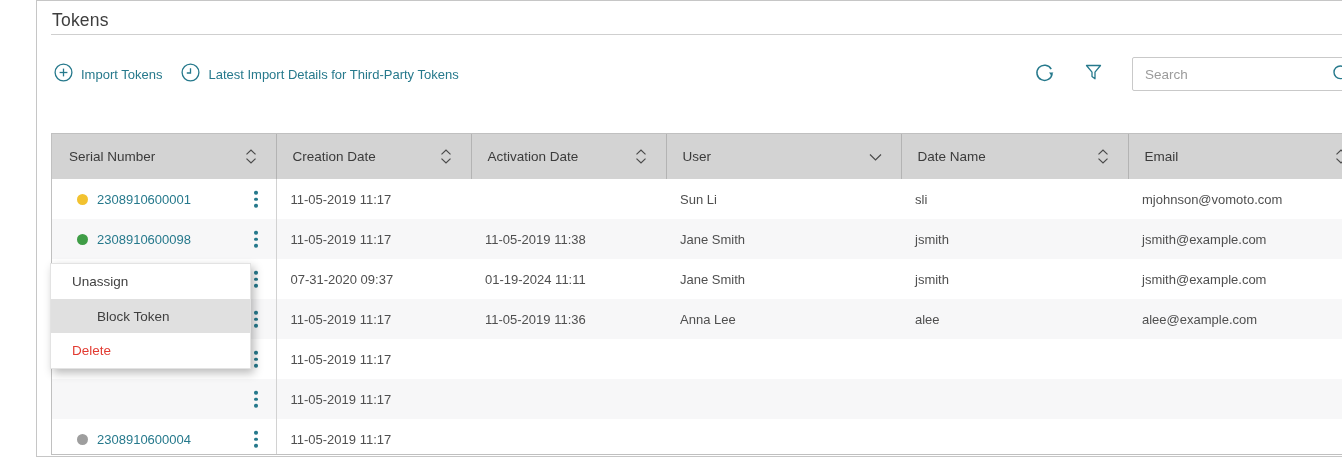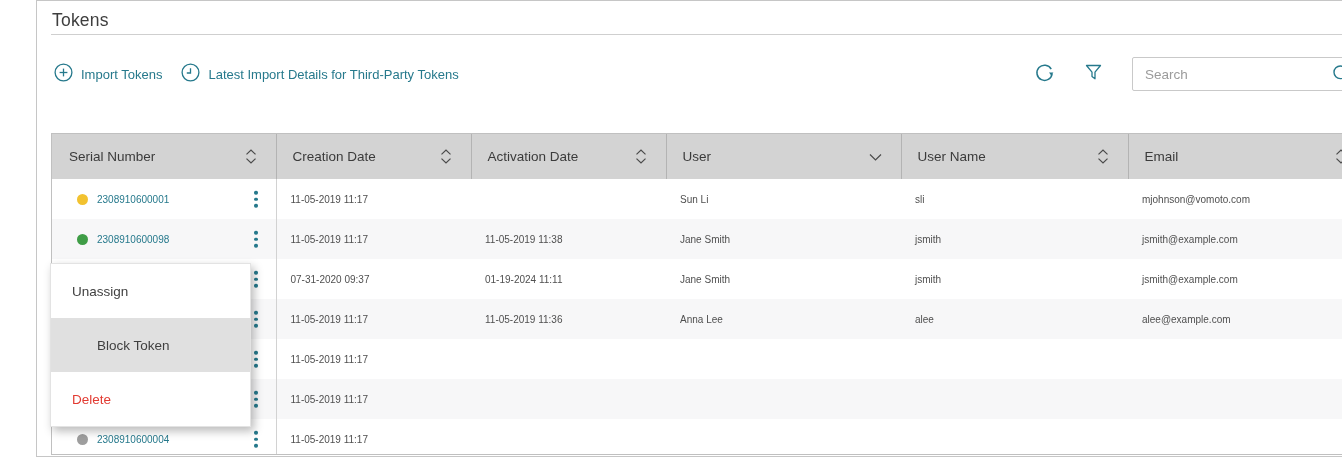--- a/index.html
+++ b/index.html
@@ -30,34 +30,34 @@
     position:absolute; left:14px; top:132px; width:1316px; height:322px;
     border:1px solid #c0c0c0; overflow:hidden; background:#fff;
   }
   table.grid { border-collapse:collapse; table-layout:fixed; width:1314px; }
   th {
     height:45px; background:#d3d3d3; font-weight:400; font-size:13.5px; color:#3b3b3b;
     text-align:right; padding:0;
   }
   th:not(:first-child) { border-left:1px solid #b3b3b3; }
   .hdr-inner { display:flex; justify-content:space-between; align-items:center; padding:0 18px 0 16px; height:100%; cursor:pointer; }
-  td { height:40px; font-size:10px; color:#4f4f4f; padding:0 8px 0 14px; overflow:hidden; white-space:nowrap; }
+  td { height:40px; font-size:13px; color:#4f4f4f; padding:0 8px 0 14px; overflow:hidden; white-space:nowrap; }
   tbody tr:nth-child(even) td { background:#f7f7f8; }
   td.serial-td { border-right:1px solid #d2d2d2; padding:0; }
   .cell-serial { position:relative; display:flex; align-items:center; height:40px; padding-left:25px; }
   .dot { width:11px; height:11px; border-radius:50%; flex:0 0 11px; margin-right:9px; }
   .serial-link { color:#26798c; cursor:pointer; }
   .kebab {
     position:absolute; right:14px; top:50%; transform:translateY(-50%);
     display:flex; flex-direction:column; gap:3px; padding:2px 4px; cursor:pointer;
   }
   .kebab i { width:3.5px; height:3.5px; border-radius:50%; background:#26798c; display:block; }
   
   .context-menu {
-    position:absolute; left:13px; top:262px; width:201px; height:164px;
+    position:absolute; left:13px; top:262px; width:201px; height:106px;
     background:#fff; border:1px solid #e3e3e3;
     box-shadow:3px 4px 9px rgba(0,0,0,.28); z-index:10;
     display:flex; flex-direction:column;
   }
   .menu-item {
     flex:1; display:flex; align-items:center; padding-left:21px;
     font-size:13.5px; color:#3f3f3f; cursor:pointer;
   }
   .menu-item[data-state="highlighted"] { background:#e0e0e0;padding-left:46px; }
   .menu-item[data-state="danger"] { color:#e23b32; }
@@ -159,21 +159,21 @@
           <th>
               <div class="hdr-inner">
             <span>User</span>
             <svg width="15" height="10" viewBox="0 0 15 10">
                   <polyline points="2,2.5 7.5,8 13,2.5" fill="none" stroke="#4a4a4a" stroke-width="1.2"></polyline>
                 </svg>
           </div>
             </th>
           <th>
               <div class="hdr-inner">
-            <span>User Name</span>
+            <span>Date Name</span>
             <svg width="14" height="17" viewBox="0 0 14 17">
                   <polyline points="2.5,6.4 7,2 11.5,6.4" fill="none" stroke="#4a4a4a" stroke-width="1.2"></polyline>
                   <polyline points="2.5,10.6 7,15 11.5,10.6" fill="none" stroke="#4a4a4a" stroke-width="1.2"></polyline>
                 </svg>
           </div>
             </th>
           <th>
               <div class="hdr-inner">
             <span>Email</span>
             <svg width="14" height="17" viewBox="0 0 14 17">

